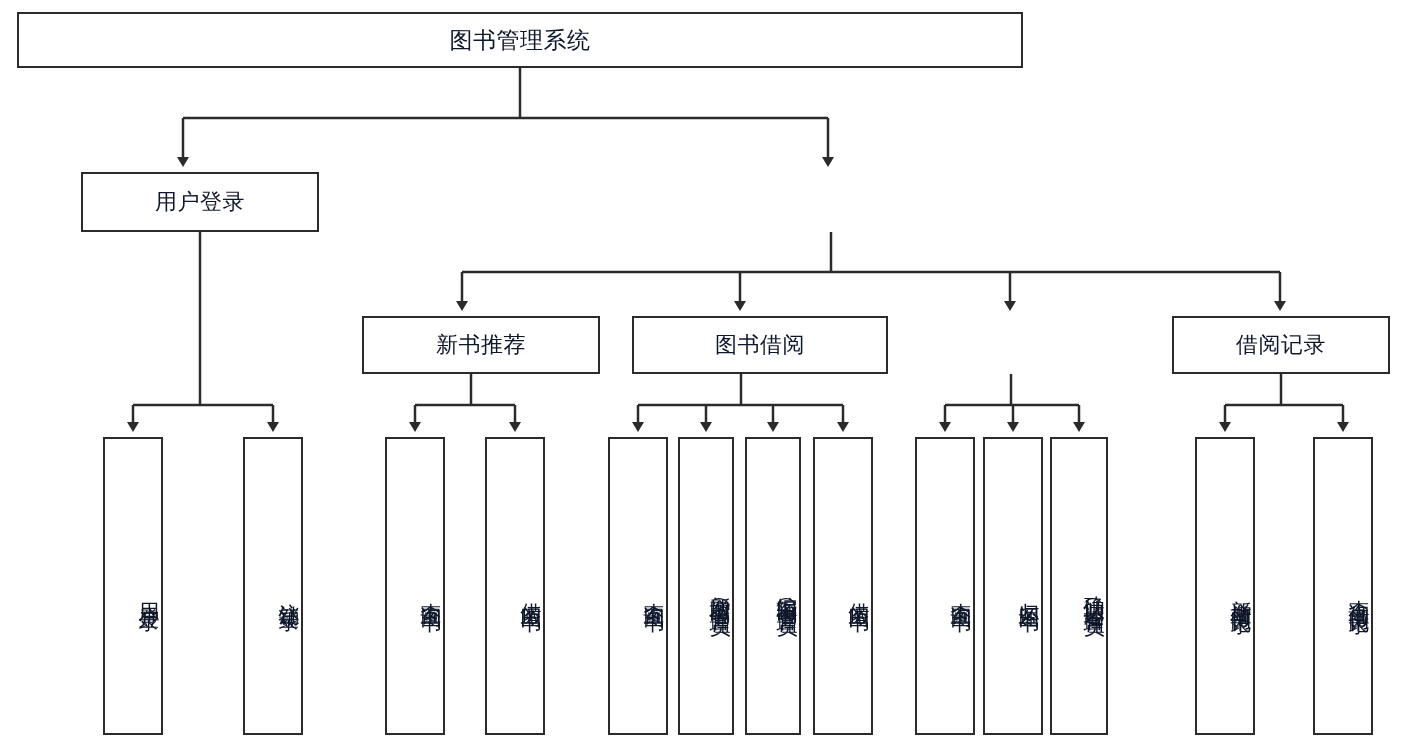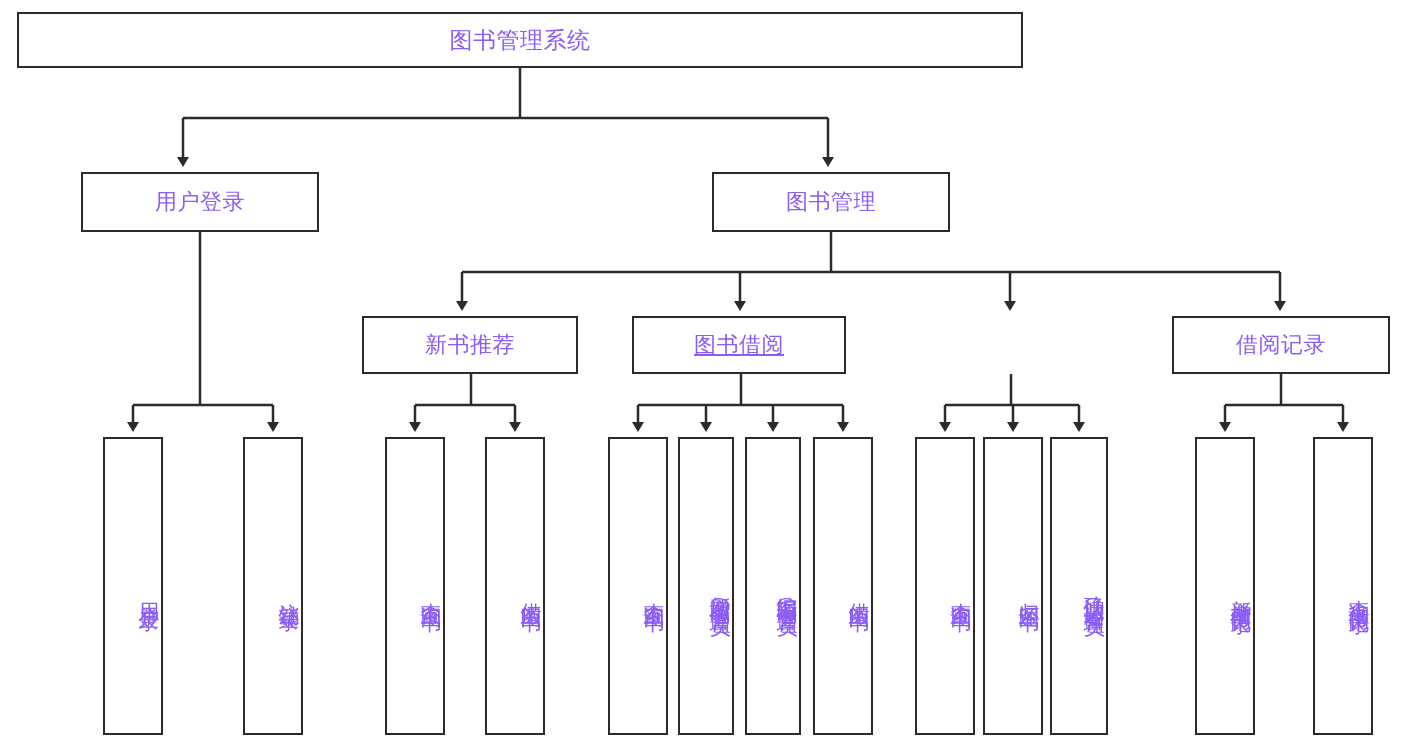--- a/index.html
+++ b/index.html
@@ -24,21 +24,21 @@
     width: 1405px; height: 747px;
     pointer-events: none;
   }
   .node {
     position: absolute;
     background: #ffffff;
     border: 2px solid #2b2b2b;
     display: flex;
     align-items: center;
     justify-content: center;
-    color: #8b5cf6;
+    color: #0f172a;
     line-height: 1.15;
   }
   .node.horiz {
     font-size: 22px;
     letter-spacing: 0.5px;
     padding: 2px 6px;
   }
   .node.root {
     font-size: 23px;
   }
@@ -112,28 +112,25 @@
       </g>
   </svg>
 
   <div class="node root horiz" id="n-root" style="left: 17px; top: 12px; width: 1006px; height: 56px;">
     <span class="lbl">图书管理系统</span>
   </div>
 
   <div class="node horiz" id="n-l2-0" style="left: 81px; top: 172px; width: 238px; height: 60px;">
     <span class="lbl">用户登录</span>
   </div>
-  <div class="node horiz" id="n-l2-1" style="left: 712px; top: 172px; width: 238px; height: 60px;">
-    <span class="lbl">图书管理</span>
-  </div>
 
-  <div class="node horiz" id="n-l3-0" style="left: 362px; top: 316px; width: 216px; height: 58px;">
+  <div class="node horiz" id="n-l3-0" style="left: 362px; top: 316px; width: 238px; height: 58px;">
     <span class="lbl">新书推荐</span>
   </div>
-  <div class="node horiz" id="n-l3-1" style="left: 632px; top: 316px; width: 214px; height: 58px; text-decoration: underline;">
+  <div class="node horiz" id="n-l3-1" style="left: 632px; top: 316px; width: 256px; height: 58px;">
     <span class="lbl">图书借阅</span>
   </div>
   <div class="node horiz" id="n-l3-3" style="left: 1172px; top: 316px; width: 218px; height: 58px;">
     <span class="lbl">借阅记录</span>
   </div>
 
   <div class="node leaf" id="n-leaf-0" style="left: 103px; top: 437px; width: 60px; height: 298px;">
     <span class="lbl">用户登录</span>
   </div>
   <div class="node leaf" id="n-leaf-1" style="left: 243px; top: 437px; width: 60px; height: 298px;">

